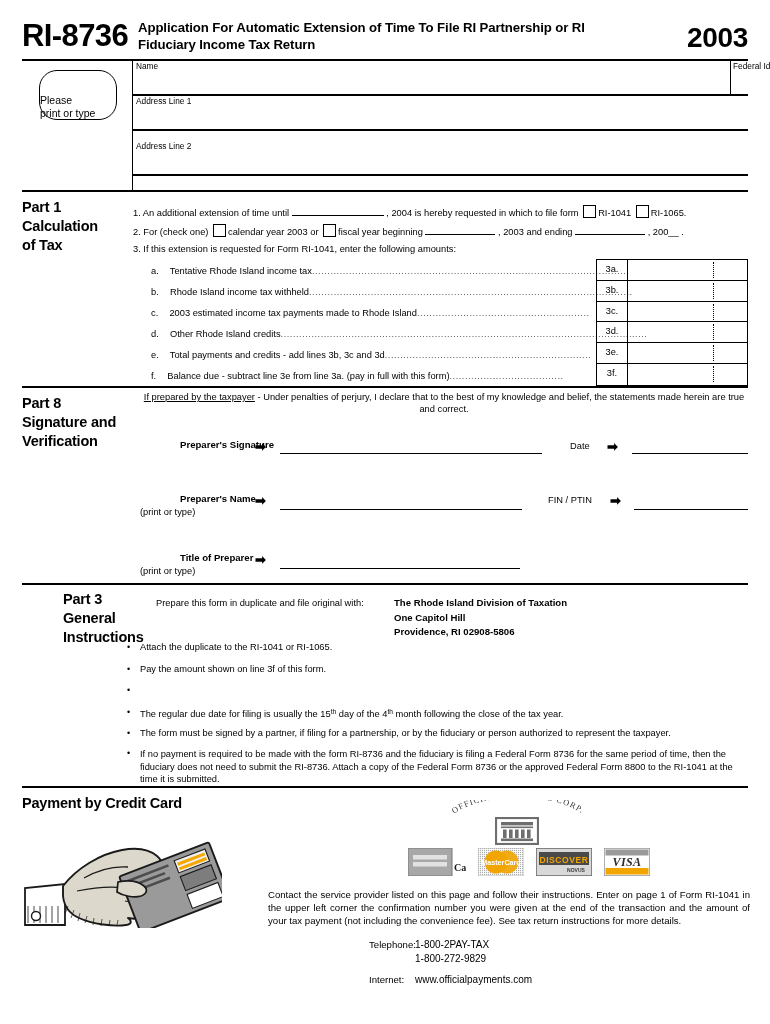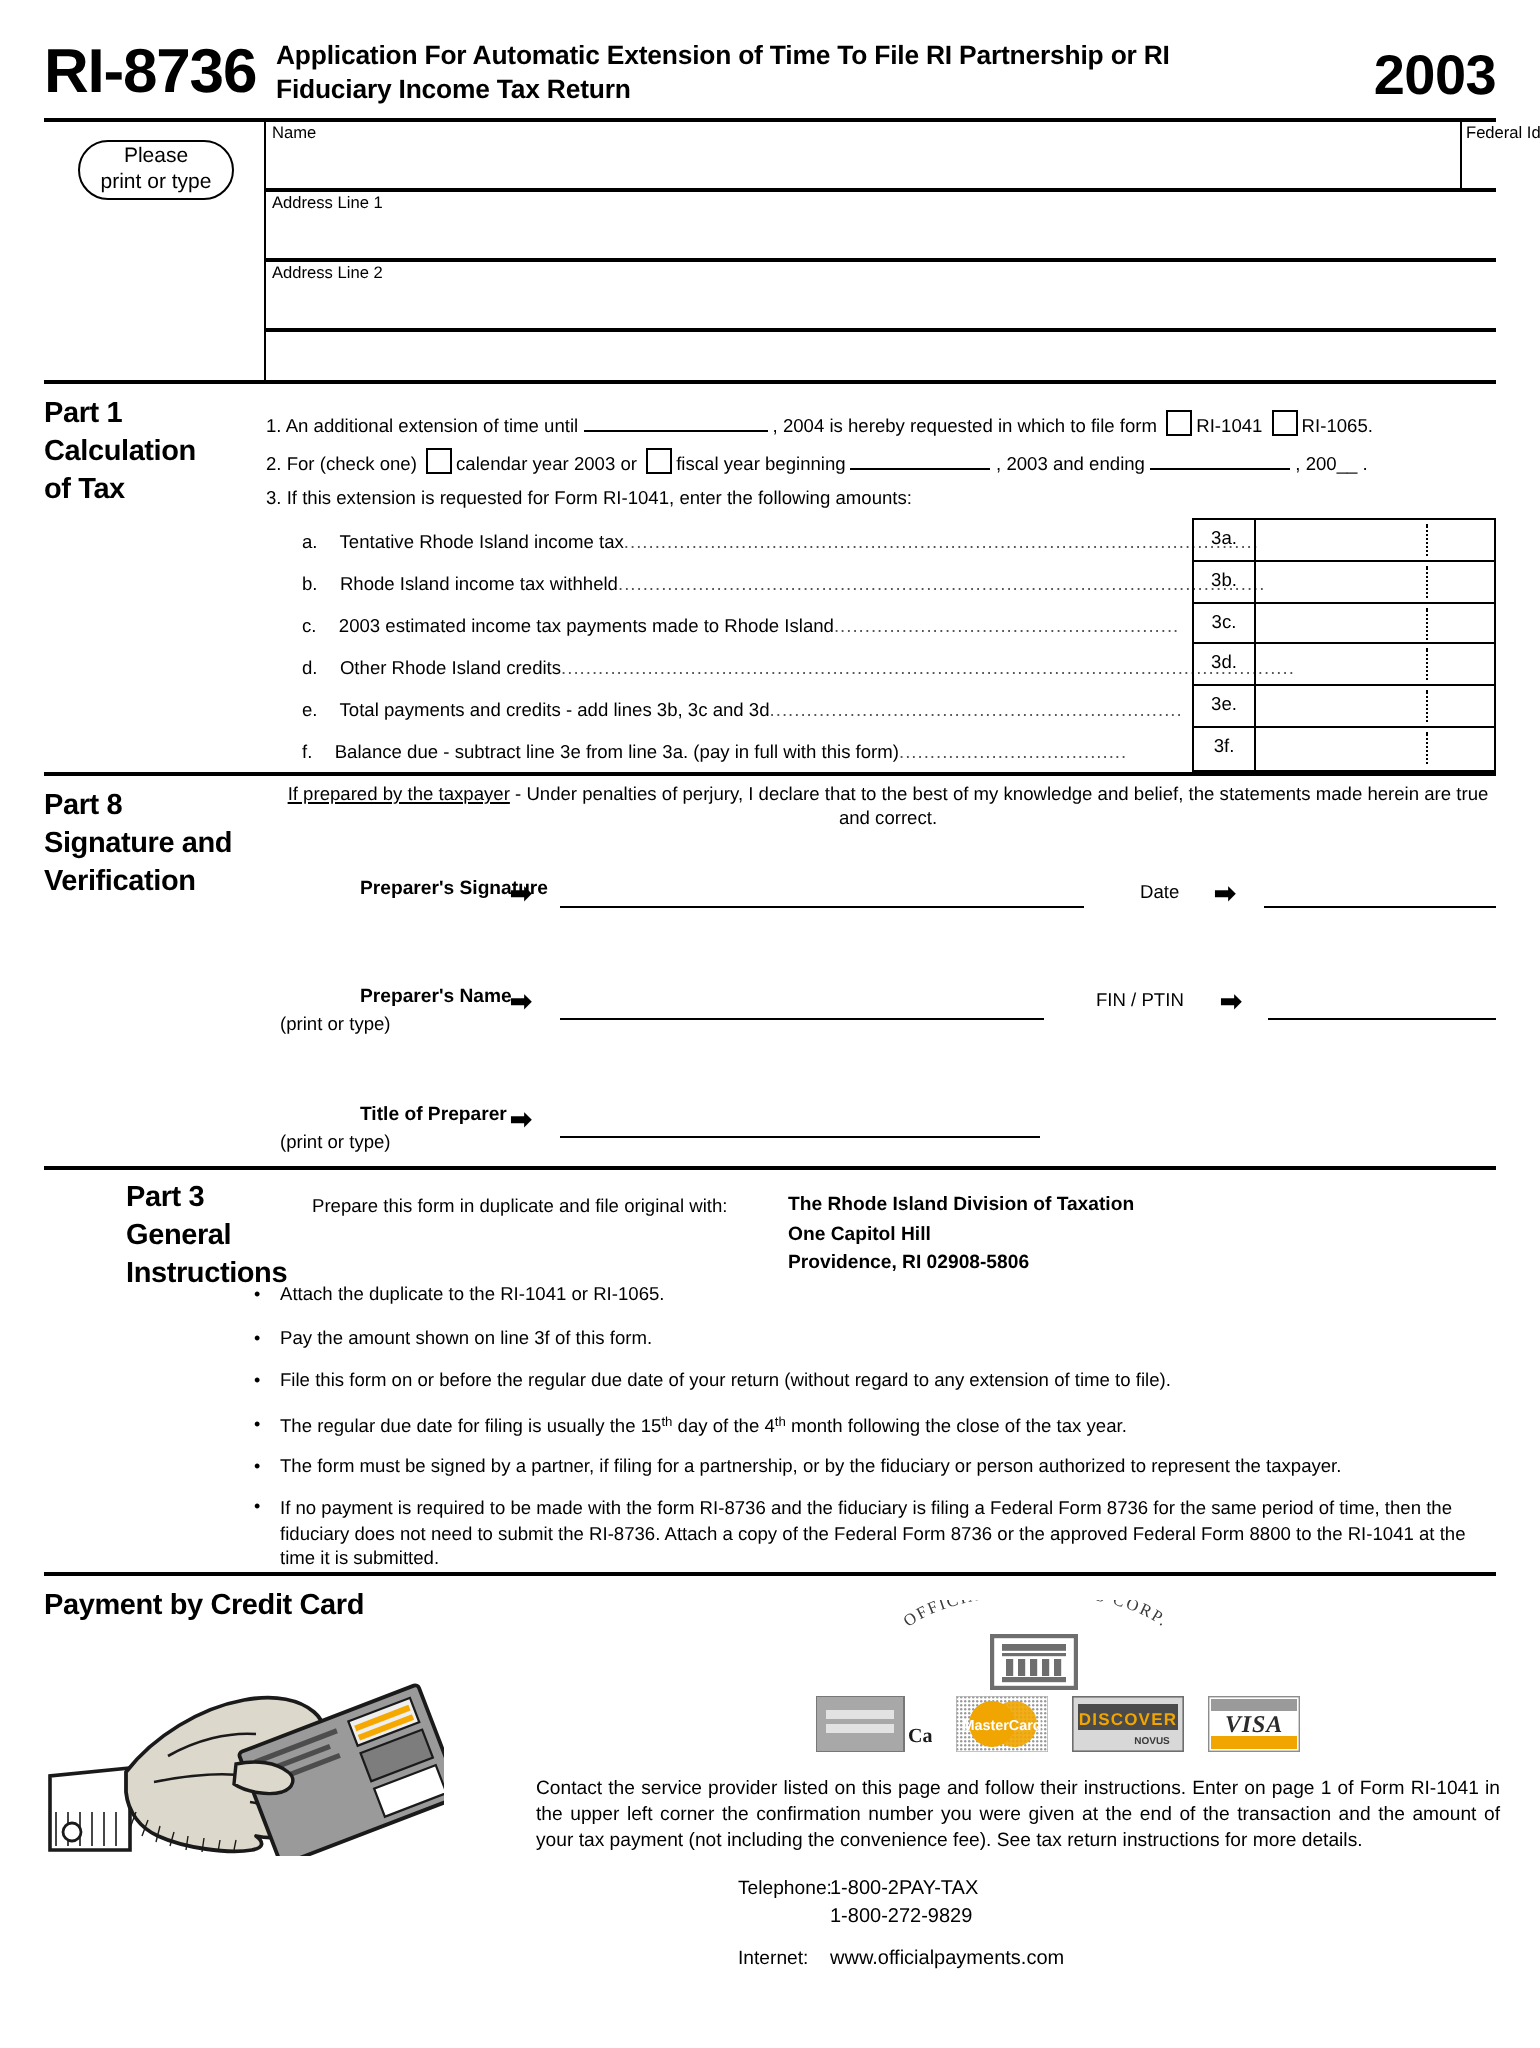--- a/index.html
+++ b/index.html
@@ -66,27 +66,27 @@
     left: 22px; top: 60px; width: 726px; height: 130px;
   }
   .addr-vline {
     position: absolute;
     left: 110px; top: 0; width: 1px; height: 130px;
     background: #000;
   }
   .please-box {
     position: absolute;
     left: 17px; top: 10px;
-    width: 78px; height: 30px;
+    width: 78px; height: 50px;
     border: 1.5px solid #000;
     border-radius: 18px;
-    text-align: center;
+    text-align: left;
     font-size: 10.5px;
     line-height: 12.5px;
-    padding-top: 1px;
+    padding-top: 23px;
     box-sizing: border-box;
   }
   .fld {
     position: absolute;
     left: 111px;
     width: 615px;
   }
   .fld-label {
     position: absolute;
     left: 3px; top: 1px;
@@ -330,21 +330,21 @@
       <div style="position:absolute;left:4px;top:14px;width:560px;height:18px;font-size:10px;"></div>
       <div style="position:absolute;left:601px;top:14px;width:50px;height:18px;font-size:10px;"></div>
     </div>
 
     <div class="fld" style="top:35px;height:34px;">
       <div class="fld-label">Address Line 1</div>
       <div class="fld-under" style="top:34px;"></div>
       <div style="position:absolute;left:4px;top:14px;width:600px;height:18px;font-size:10px;"></div>
     </div>
 
-    <div class="fld" style="top:70px;height:50px;">
+    <div class="fld" style="top:80px;height:50px;">
       <div class="fld-label">Address Line 2</div>
       <div class="fld-under" style="top:34px;"></div>
       <div style="position:absolute;left:4px;top:14px;width:600px;height:18px;font-size:10px;"></div>
     </div>
 
   </div>
 
   <div class="rule" style="top:190px;"></div>
 
   <div class="part-title" style="top:198px;">
@@ -500,21 +500,20 @@
   <div class="bullet-row" style="top:641px;width:600px;">
     <span class="bullet-dot">•</span>
     <span>Attach the duplicate to the RI-1041 or RI-1065.</span>
   </div>
   <div class="bullet-row" style="top:663px;width:600px;">
     <span class="bullet-dot">•</span>
     <span>Pay the amount shown on line 3f of this form.</span>
   </div>
   <div class="bullet-row" style="top:684px;width:610px;">
     <span class="bullet-dot">•</span>
-    <span>File this form on or before the regular due date of your return (without regard to any extension of time to file).</span>
   </div>
   <div class="bullet-row" style="top:706px;width:610px;">
     <span class="bullet-dot">•</span>
     <span>The regular due date for filing is usually the 15</span><sup>th</sup><span> day of the 4</span><sup>th</sup><span> month following the close of the tax year.</span>
   </div>
   <div class="bullet-row" style="top:727px;width:615px;">
     <span class="bullet-dot">•</span>
     <span>The form must be signed by a partner, if filing for a partnership, or by the fiduciary or person authorized to represent the taxpayer.</span>
   </div>
   <div class="bullet-row" style="top:748px;width:612px;">

